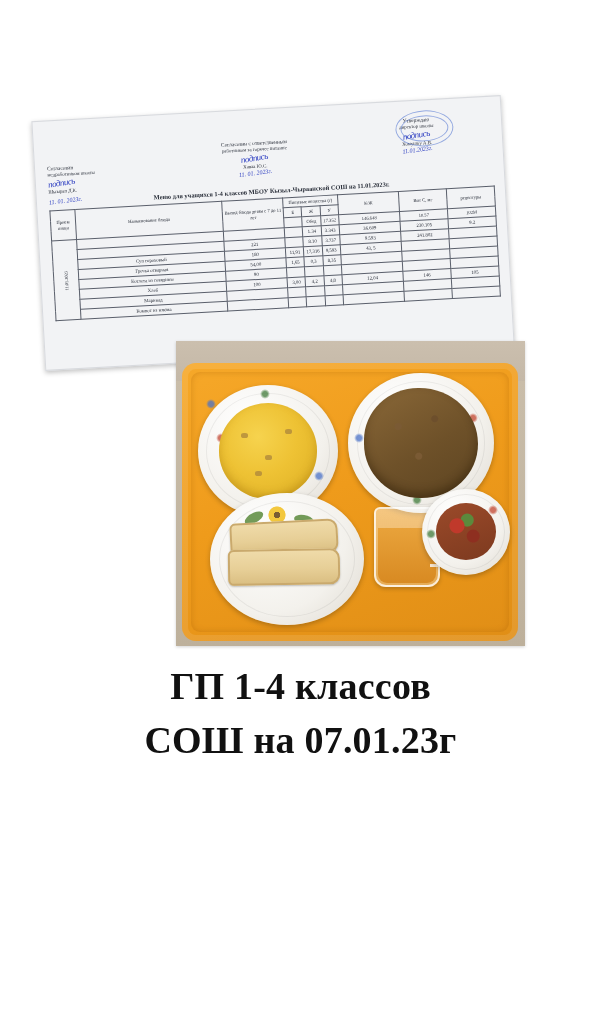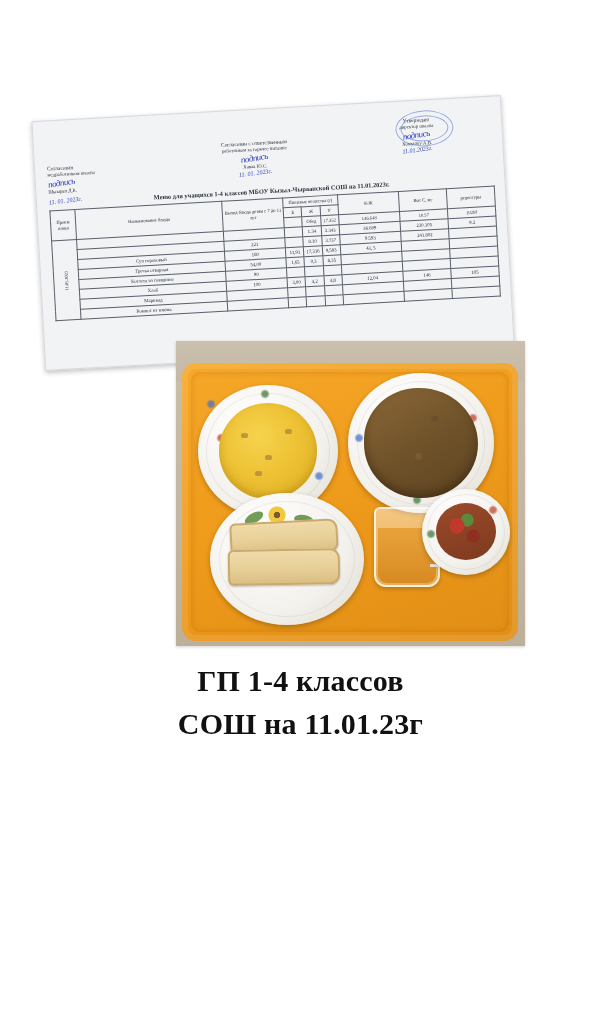--- a/index.html
+++ b/index.html
@@ -293,21 +293,21 @@
 
   
   .caption {
     position: absolute;
     left: 0;
     right: 0;
     top: 660px;
     text-align: center;
     font-family: "Liberation Serif", serif;
     font-weight: bold;
-    font-size: 30px;
+    font-size: 38px;
     line-height: 1.42;
     color: #111111;
     letter-spacing: 0.2px;
   }
   .caption span { display: block; }
 </style>
 </head>
 <body>
 
 <div class="doc-wrap">
@@ -505,14 +505,14 @@
   <div class="plate plate-salad">
     <div class="rim"></div>
     <div class="floral grn" style="left:4px; top:40px;"></div>
     <div class="floral red" style="left:66px;top:16px;"></div>
     <div class="salad"></div>
   </div>
 </div>
 
 <div class="caption">
   <span>ГП 1-4 классов</span>
-  <span>СОШ на 11.01.23г</span>
+  <span>СОШ на 07.01.23г</span>
 </div>
 
 </body></html>

